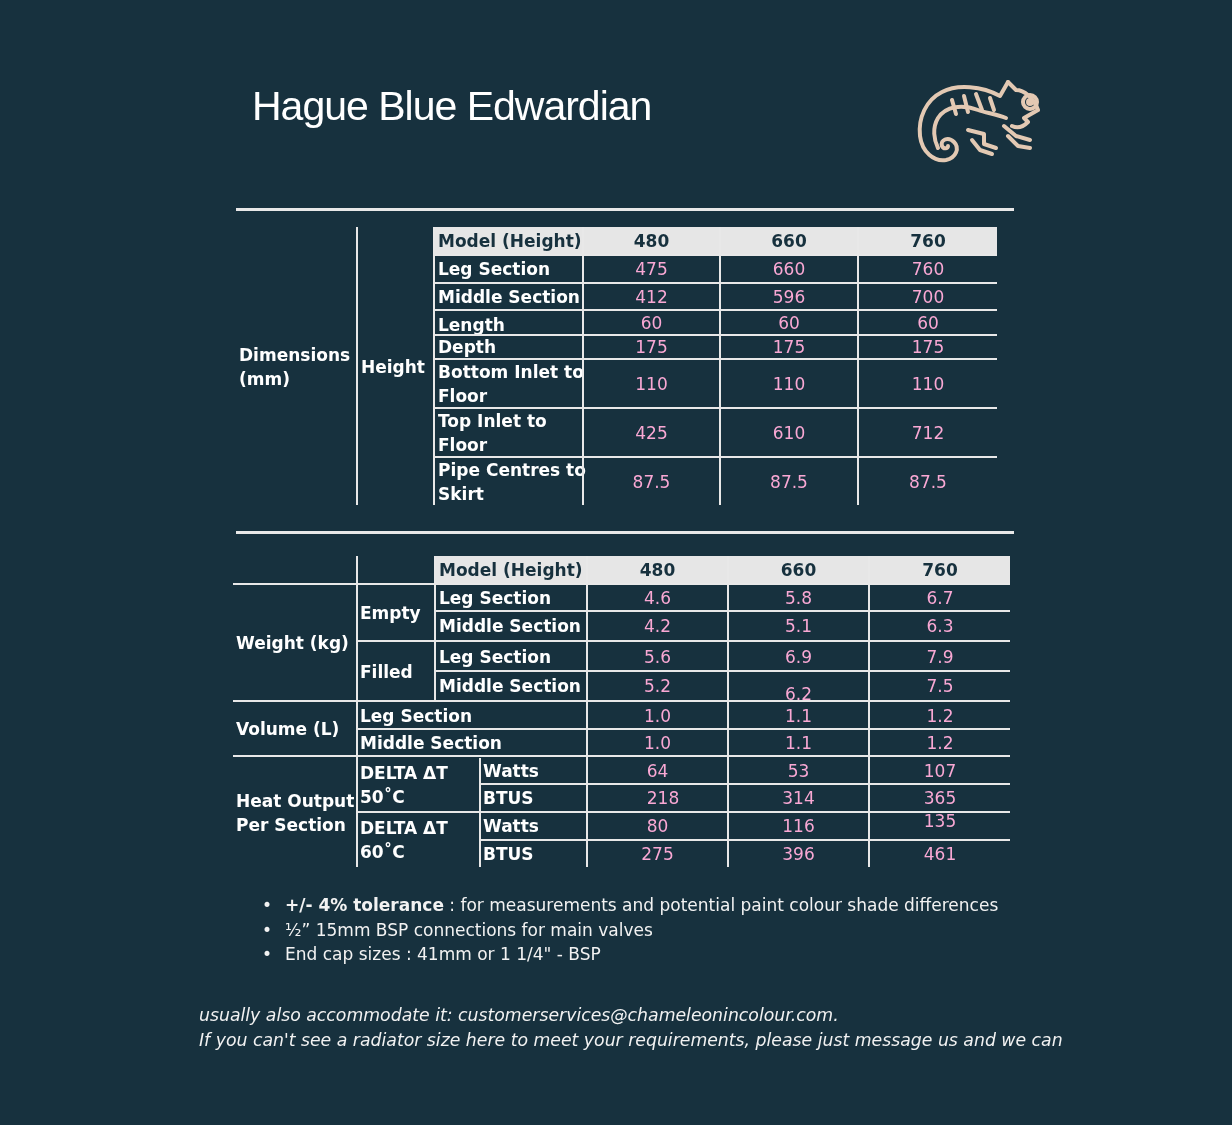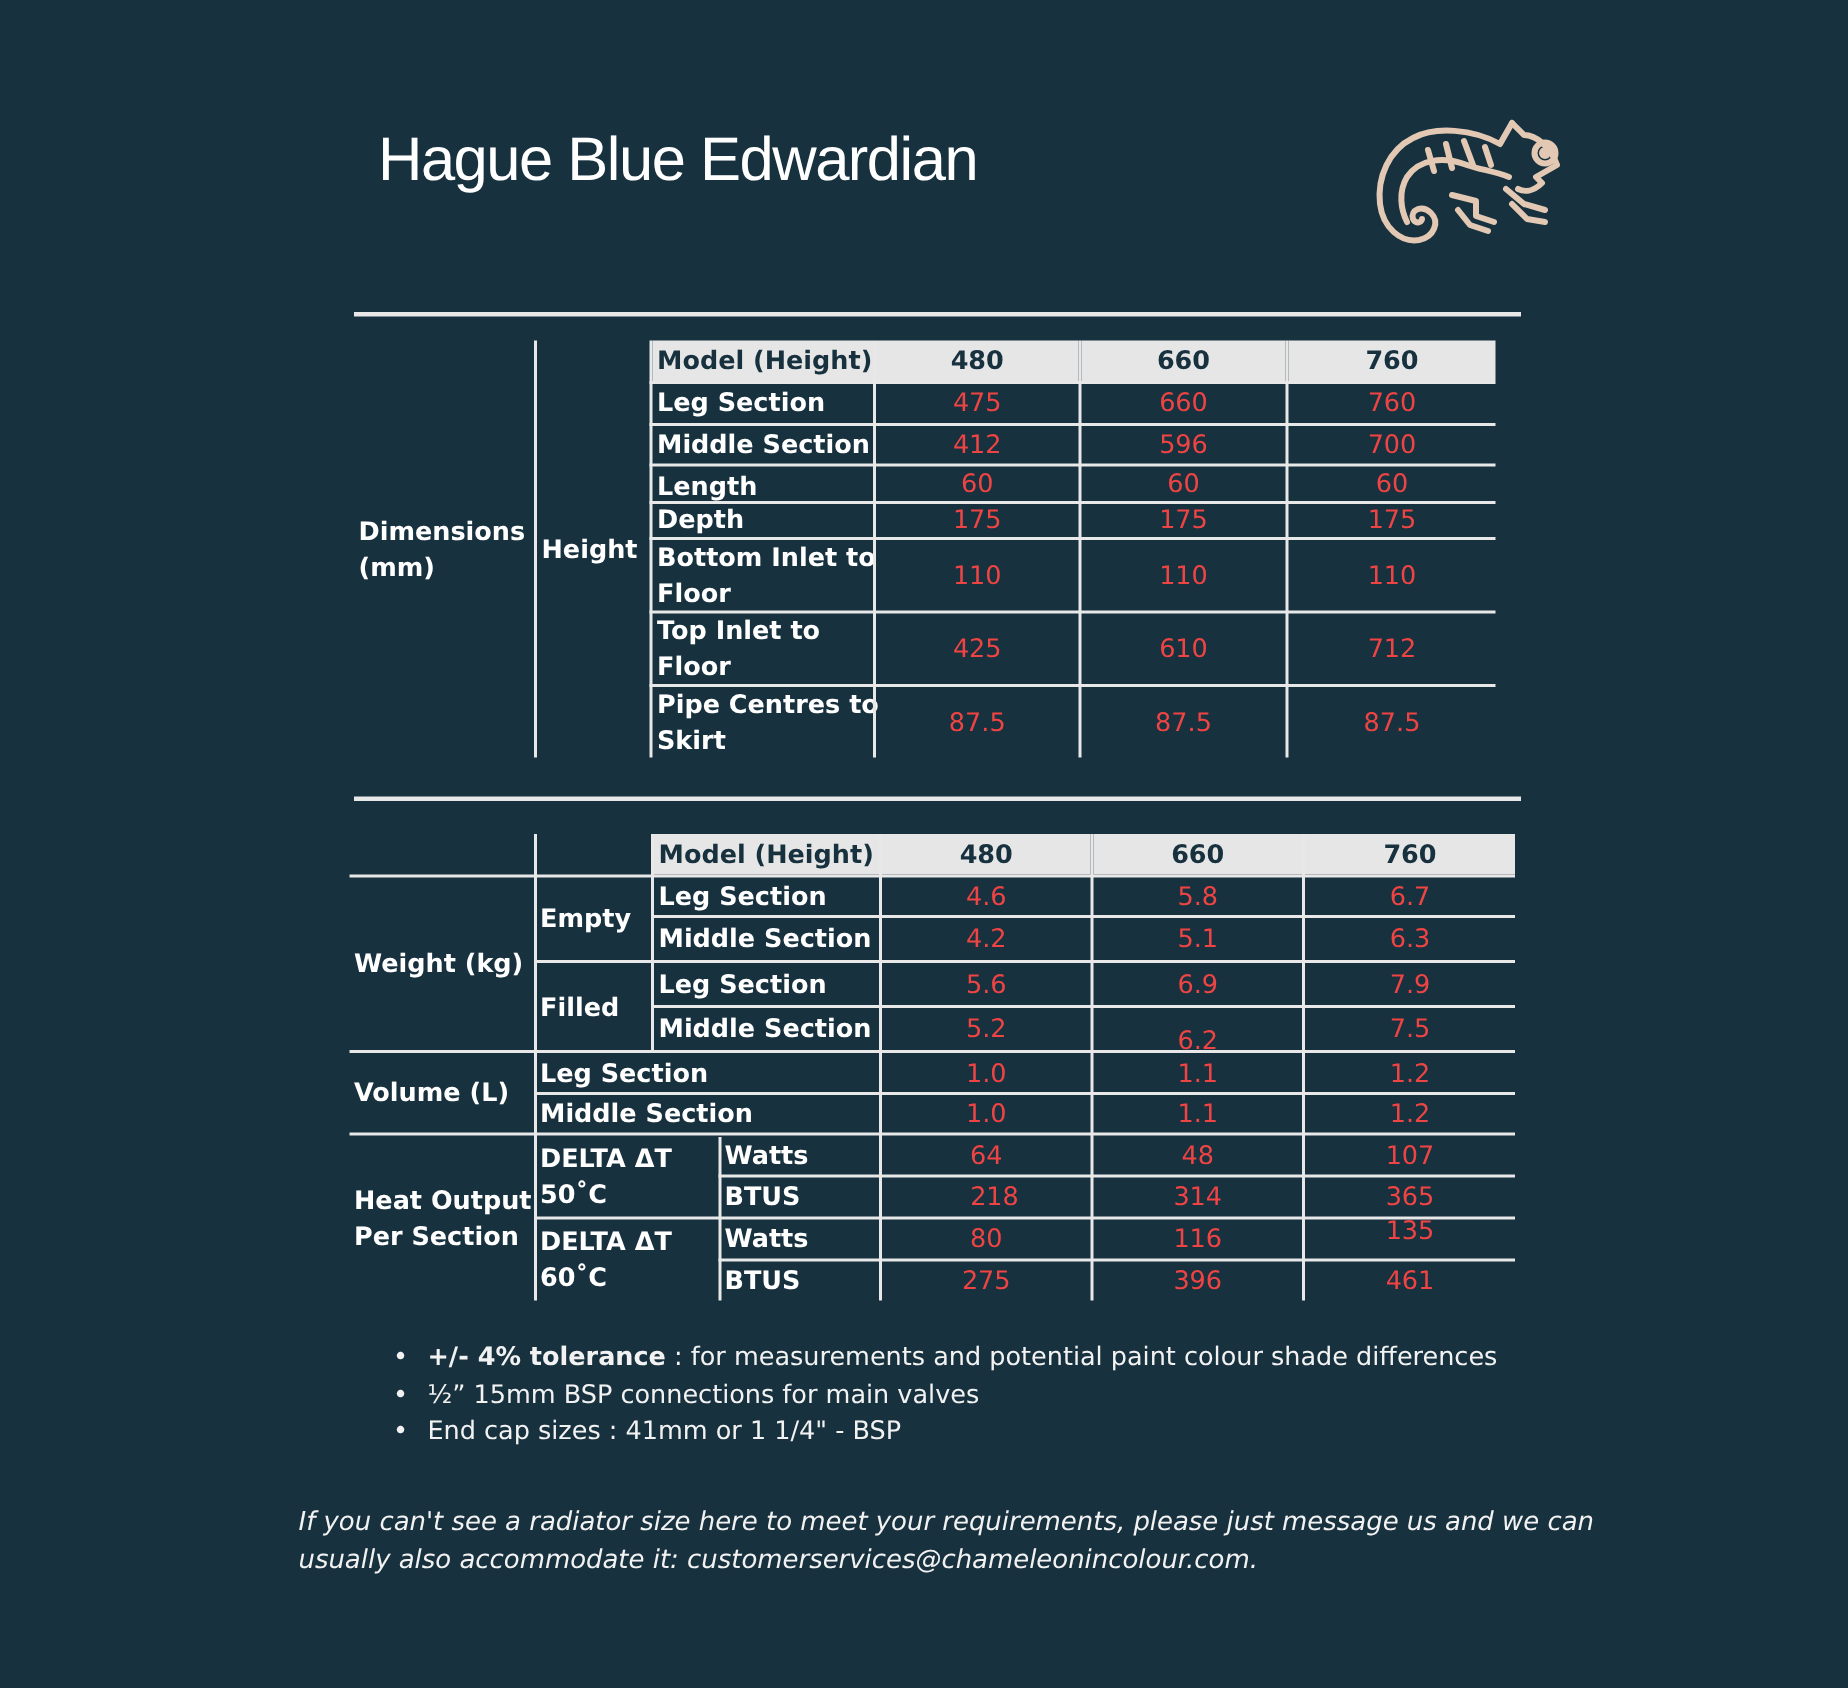--- a/index.html
+++ b/index.html
@@ -7,21 +7,21 @@
   body { position: relative; font-family: "DejaVu Sans", sans-serif; color: #f2f2f2; }
 
   .title { position: absolute; left: 252px; top: 78px; font-family: "Liberation Sans", sans-serif; font-size: 41px; line-height: 57px; color: #ffffff; letter-spacing: -1px; font-weight: 400; }
   .logo { position: absolute; left: 912px; top: 70px; width: 134px; height: 100px; }
 
   .rule { position: absolute; height: 3px; background: #e8e8e8; }
 
   .t { position: absolute; font-size: 17px; }
   .cell { position: absolute; display: flex; align-items: center; }
   .lbl { font-weight: bold; color: #ffffff; line-height: 24px; }
-  .num { justify-content: center; color: #ef4444; font-size: 17px; }
+  .num { justify-content: center; color: #f9a8d4; font-size: 17px; }
   .hdr { background: #e6e6e6; color: #17313e; font-weight: bold; }
   .hdr.num { color: #17313e; }
 
   .hl { position: absolute; height: 2px; background: #e8e8e8; }
   .vl { position: absolute; width: 2px; background: #e8e8e8; }
 
   .notes { position: absolute; left: 262px; top: 893px; font-size: 17px; line-height: 24.5px; color: #f2f2f2; list-style: none; }
   .notes li { position: relative; padding-left: 23px; }
   .notes li::before { content: "•"; position: absolute; left: 0; top: 0; }
   .notes b { font-weight: bold; }
@@ -190,21 +190,21 @@
     <div>DELTA ΔT</div>
     <div>60˚C</div>
   </div>
 
   <div class="cell t lbl" style="left:483px; top:758px; height:25px;">Watts</div>
   <div class="cell t lbl" style="left:483px; top:785px; height:26px;">BTUS</div>
   <div class="cell t lbl" style="left:483px; top:813px; height:26px;">Watts</div>
   <div class="cell t lbl" style="left:483px; top:841px; height:26px;">BTUS</div>
 
   <div class="cell num t" style="left:588px; top:758px; width:139px; height:25px;">64</div>
-  <div class="cell num t" style="left:729px; top:758px; width:139px; height:25px;">48</div>
+  <div class="cell num t" style="left:729px; top:758px; width:139px; height:25px;">53</div>
   <div class="cell num t" style="left:870px; top:758px; width:140px; height:25px;">107</div>
 
   <div class="cell num t" style="left:588px; top:785px; width:150px; height:26px;">218</div>
   <div class="cell num t" style="left:729px; top:785px; width:139px; height:26px;">314</div>
   <div class="cell num t" style="left:870px; top:785px; width:140px; height:26px;">365</div>
 
   <div class="cell num t" style="left:588px; top:813px; width:139px; height:26px;">80</div>
   <div class="cell num t" style="left:729px; top:813px; width:139px; height:26px;">116</div>
   <div class="cell num t" style="left:870px; top:813px; width:140px; height:16px;">135</div>
 
@@ -231,15 +231,15 @@
   <div class="hl" style="left:479px; top:839px; width:531px;"></div>
 </div>
 
 <ul class="notes">
   <li><b>+/- 4% tolerance</b><span> : for measurements and potential paint colour shade differences</span></li>
   <li><span>½” 15mm BSP connections for main valves</span></li>
   <li><span>End cap sizes : 41mm or 1 1/4" - BSP</span></li>
 </ul>
 
 <div class="footer">
+  <div>usually also accommodate it: customerservices@chameleonincolour.com.</div>
   <div>If you can't see a radiator size here to meet your requirements, please just message us and we can</div>
-  <div>usually also accommodate it: customerservices@chameleonincolour.com.</div>
 </div>
 
 </body></html>

